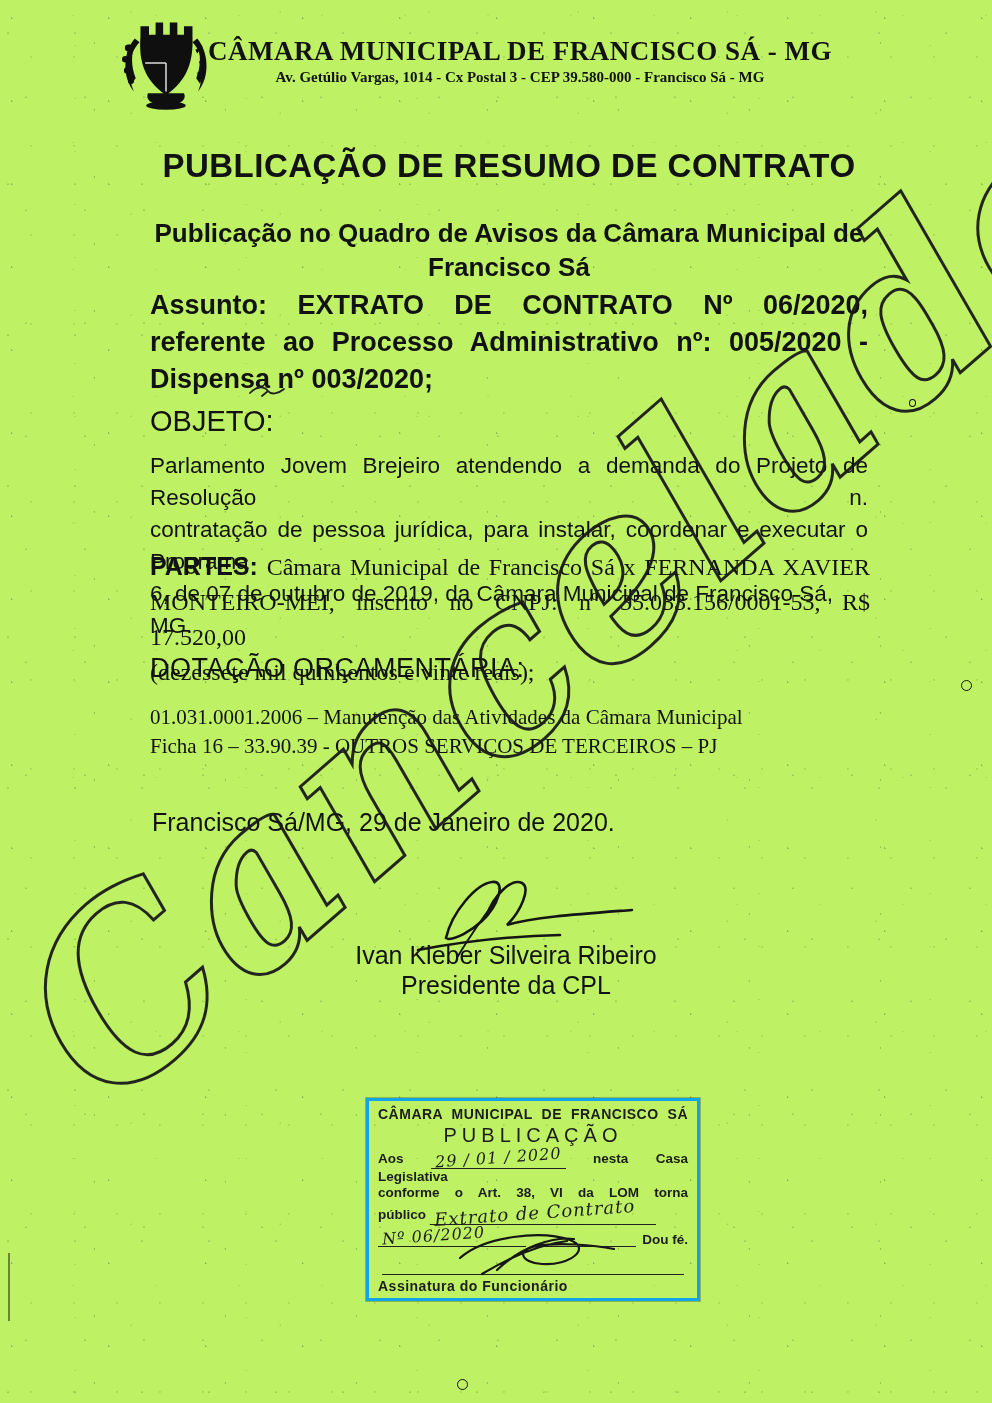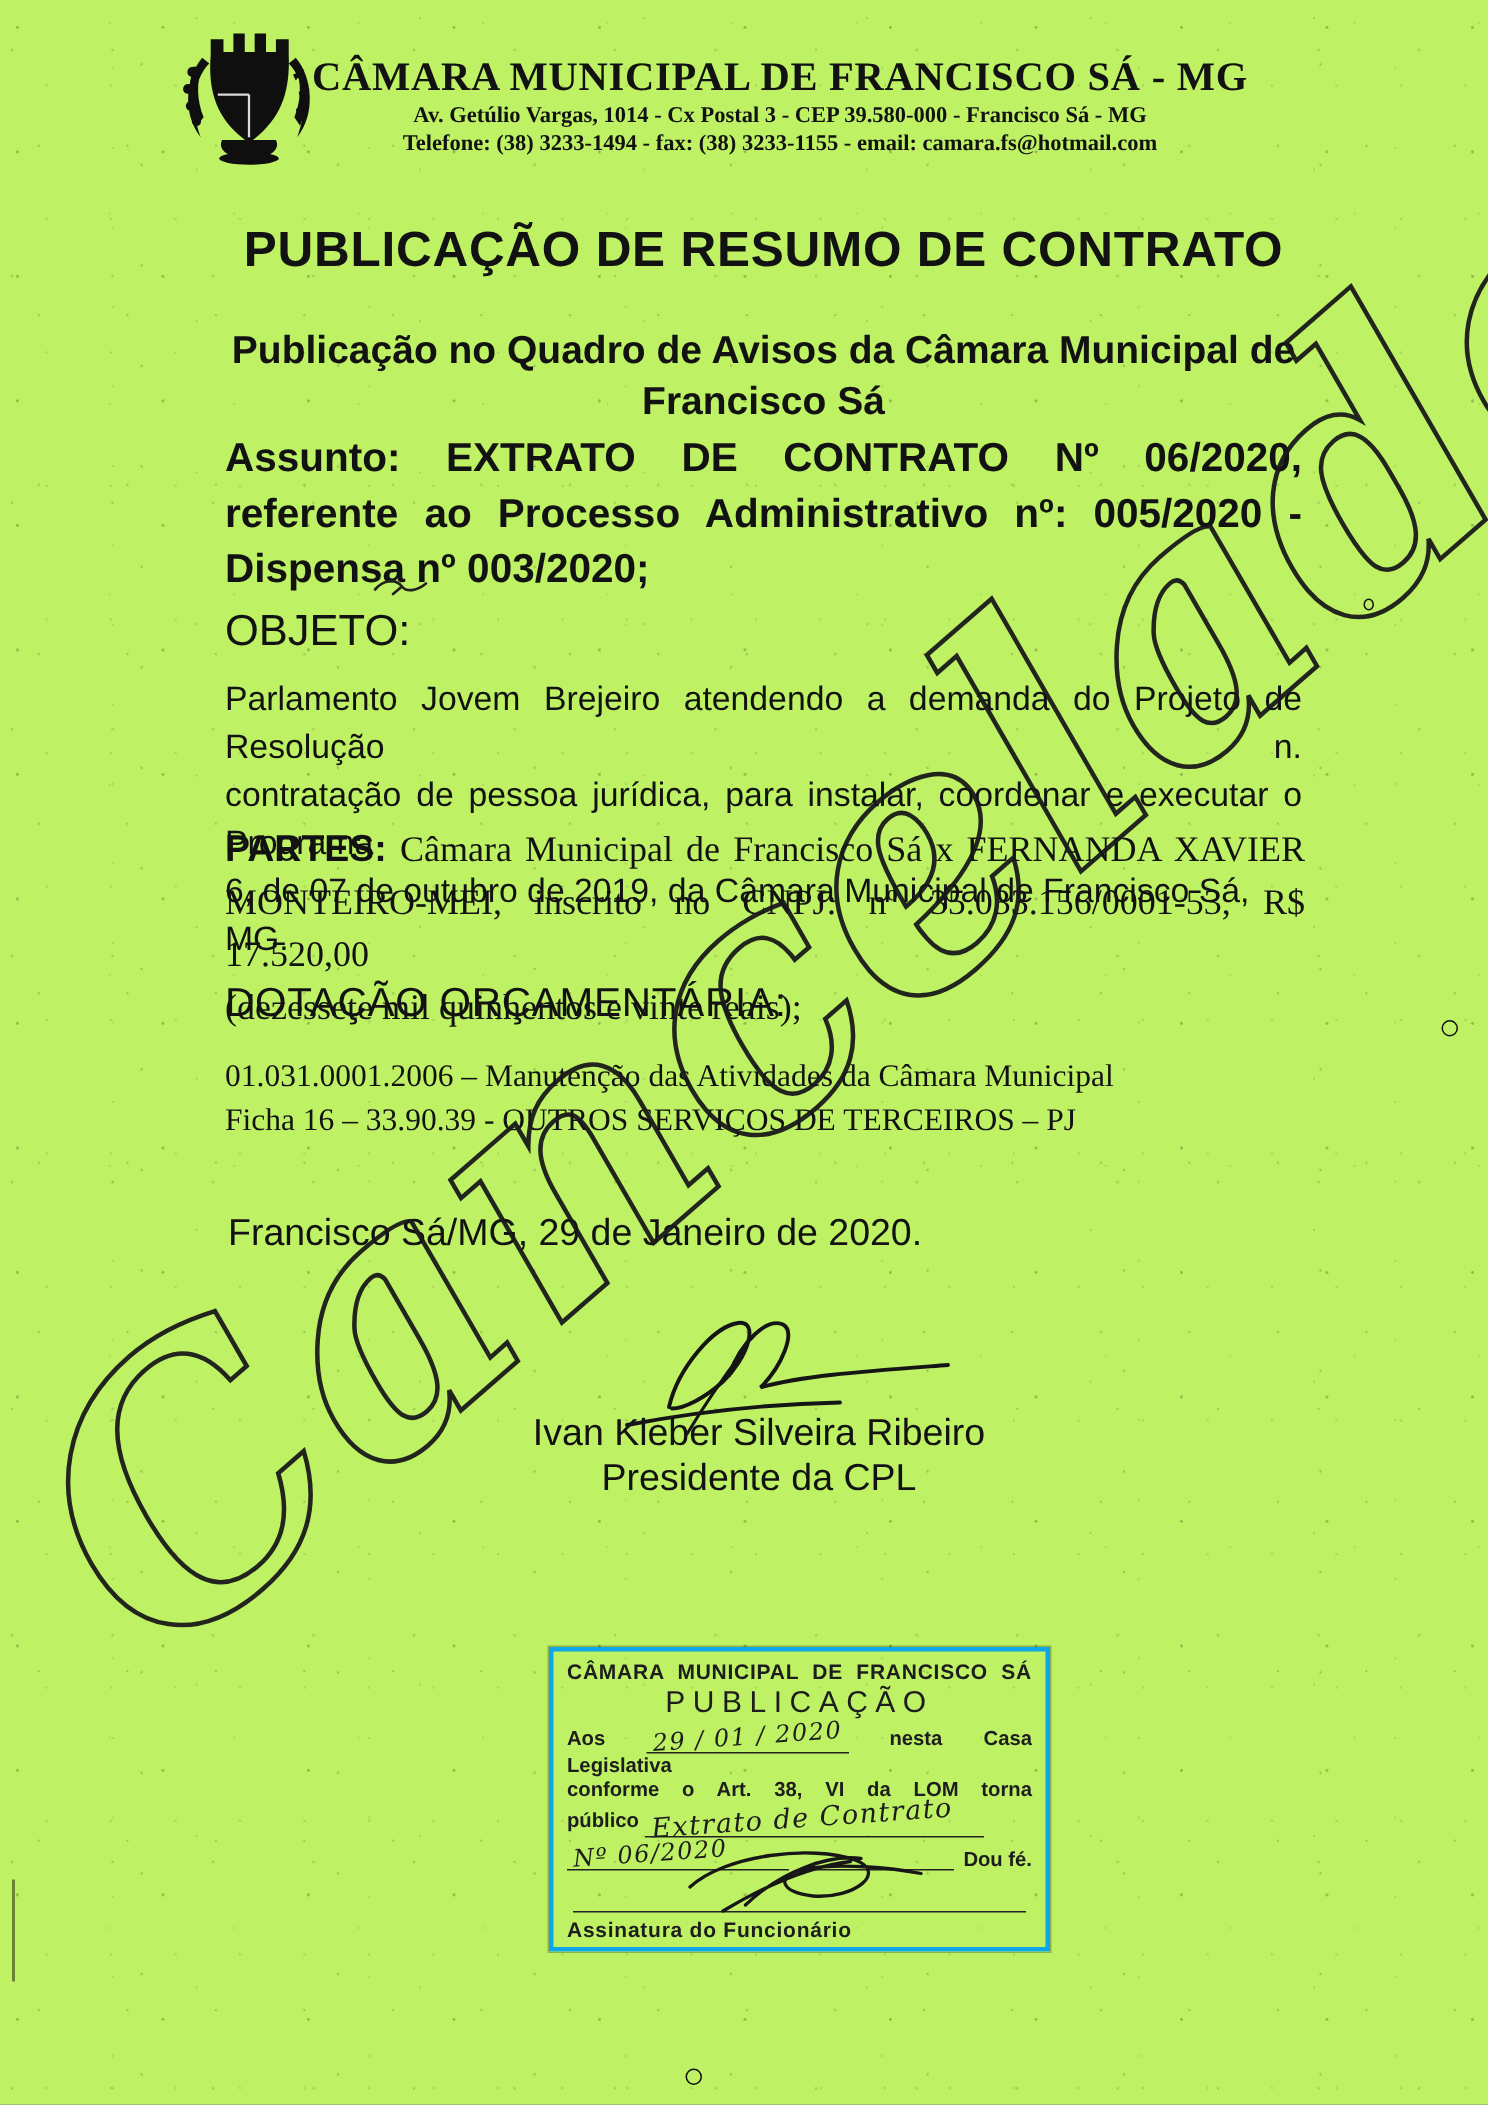--- a/index.html
+++ b/index.html
@@ -123,21 +123,20 @@
       <path d="M33,54 H55 M55,54 V84" stroke="#ffffff" stroke-width="1.6" fill="none" opacity=".85"></path>
 
       <path d="M36,86 h38 c3,6 -3,11 -9,11 h-20 c-6,0 -12,-5 -9,-11 z" fill="#0f0f0f"></path>
       <ellipse cx="55" cy="99" rx="21" ry="4.5" fill="#0f0f0f"></ellipse>
     </svg>
   </div>
 
   <div class="header-text">
     <div class="org-name">CÂMARA MUNICIPAL DE FRANCISCO SÁ - MG</div>
     <div class="org-address">Av. Getúlio Vargas, 1014 - Cx Postal 3 - CEP 39.580-000 - Francisco Sá - MG</div>
-    <div class="org-contact">Telefone: (38) 3233-1494 - fax: (38) 3233-1155 - email: camara.fs@hotmail.com</div>
   </div>
 
   <div class="doc-title">PUBLICAÇÃO DE RESUMO DE CONTRATO</div>
   <div class="doc-subtitle">
     <div>Publicação no Quadro de Avisos da Câmara Municipal de</div>
     <div>Francisco Sá</div>
   </div>
 
   <div class="assunto">
     <div class="jline">Assunto: EXTRATO DE CONTRATO Nº 06/2020,</div>

